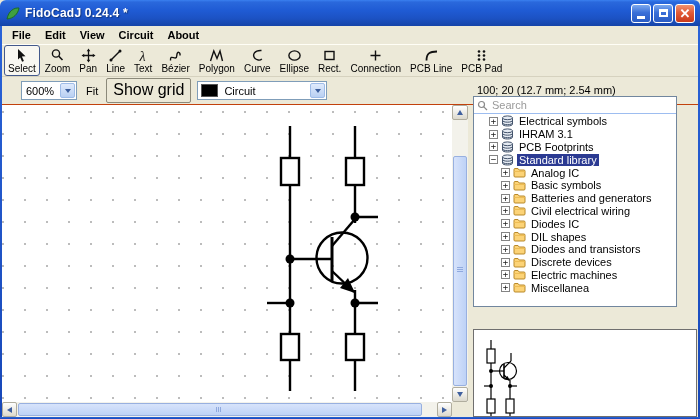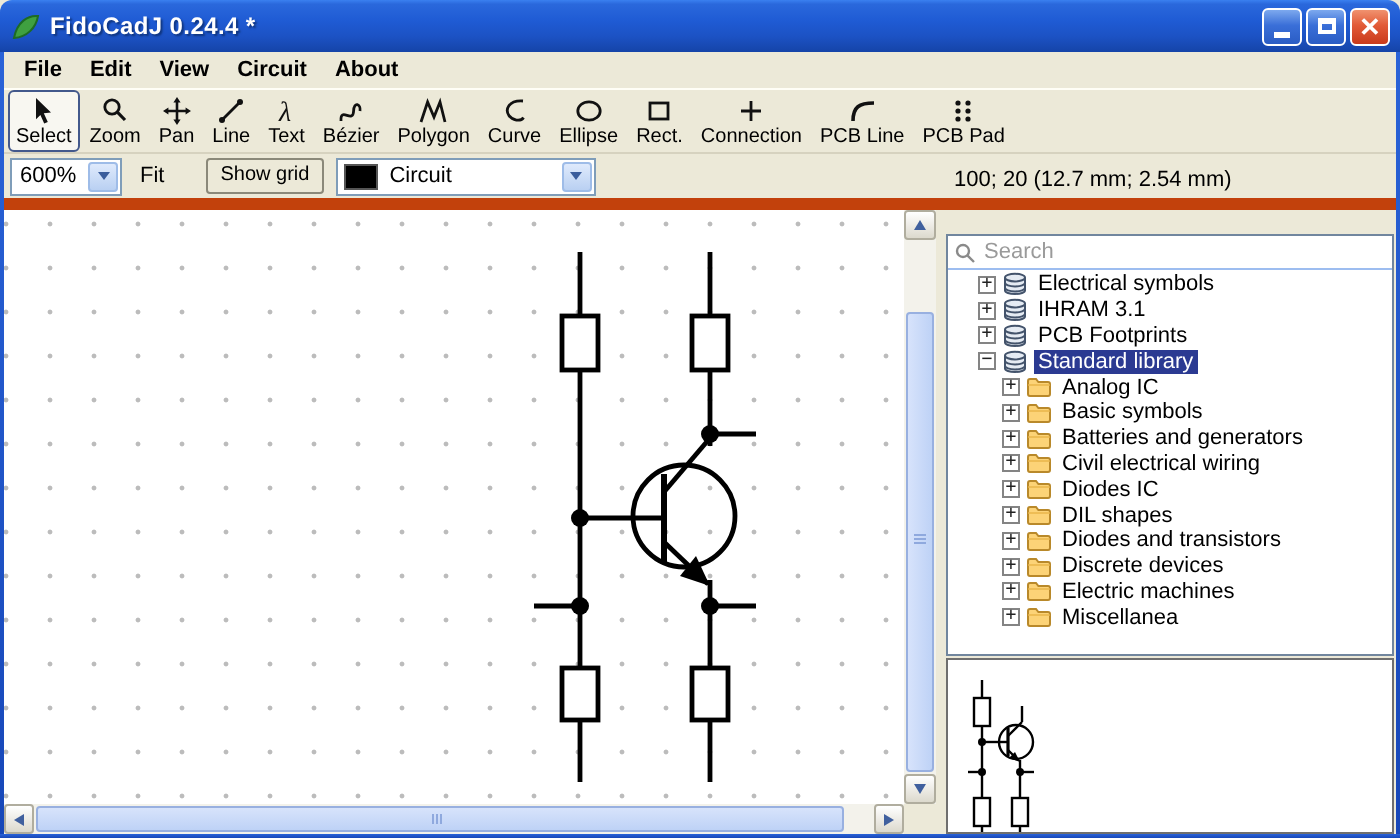--- a/index.html
+++ b/index.html
@@ -38,29 +38,29 @@
   .toolbar1 { position:absolute; left:2px; top:44px; width:696px; height:33px; background:#ECE9D8;
     border-top:1px solid #fffef6; border-bottom:1px solid #d6d2bf; display:flex; align-items:center; padding-left:2px; }
   .tool { display:flex; flex-direction:column; align-items:center; justify-content:center;
     padding:1px 3px; margin-right:1px; border:1px solid transparent; }
   .tool .ticon { height:16px; display:flex; align-items:center; justify-content:center; }
   .tool .tlabel { font-size:10px; line-height:11px; white-space:nowrap; }
   .tool.selected { border:1px solid #43598c; border-radius:3px; background:#f8f7f1; }
 
   
   .toolbar2 { position:absolute; left:2px; top:77px; width:696px; height:28px; background:#ECE9D8;
-    display:flex; align-items:center; padding-left:3px; border-bottom:6px solid #c2410c; }
+    display:flex; align-items:center; padding-left:19px; border-bottom:1px solid #c2410c; }
   .combo { height:19px; background:#fff; border:1px solid #7f9db9; display:flex; align-items:center; position:relative; }
   .combo-zoom { width:56px; padding-left:4px; }
   .combo-arrow { position:absolute; right:1px; top:1px; bottom:1px; width:15px; border-radius:2px;
     background:linear-gradient(180deg,#dfeafc,#b9d0f2); border:1px solid #9ebcE8;
     display:flex; align-items:center; justify-content:center; }
   .arrow-down { width:0; height:0; border-left:3px solid transparent; border-right:3px solid transparent; border-top:4px solid #3a5d9c; }
   .flat-btn { margin-left:6px; padding:2px 3px; font-size:11px; }
-  .tbtn2 { margin-left:18px; padding:2px 6px 3px 6px; border:1px solid #8b897a; border-radius:2px; background:transparent; font-size:10px; }
+  .tbtn2 { margin-left:5px; padding:2px 6px 3px 6px; border:1px solid #8b897a; border-radius:2px; background:transparent; font-size:16px; }
   .combo-layer { width:130px; margin-left:6px; padding-left:3px; background:#fff; }
   .swatch { width:17px; height:13px; background:#000; border:1px solid #555; margin-right:6px; }
   .coords { position:absolute; left:475px; top:7px; font-size:11px; white-space:nowrap; }
 
   
   .canvas { position:absolute; left:2px; top:105px; width:450px; height:297px; background:#fff;
     background-image:radial-gradient(circle, #bcbcbc 1px, transparent 1.4px);
     background-size:22px 22px; background-position:-10px -4px; overflow:hidden; }
   .canvas svg { position:absolute; left:0; top:0; }
 
@@ -80,21 +80,21 @@
   .vthumb { position:absolute; left:1px; width:14px; top:51px; height:230px; border:1px solid #98b0e0; border-radius:2px;
     background:linear-gradient(90deg,#d7e3fb,#bed2f6); }
   .hthumb { position:absolute; top:1px; height:13px; left:16px; width:404px; border:1px solid #98b0e0; border-radius:2px;
     background:linear-gradient(180deg,#d7e3fb,#bed2f6); }
   .grip-v { position:absolute; left:3px; right:3px; top:50%; margin-top:-4px; }
   .grip-v i { display:block; height:1px; background:#8fa9de; margin-bottom:1px; }
   .grip-h { position:absolute; top:3px; bottom:3px; left:50%; margin-left:-4px; display:flex; }
   .grip-h i { display:block; width:1px; background:#8fa9de; margin-right:1px; }
 
   
-  .tree-panel { position:absolute; left:473px; top:117px; width:224px; height:211px; background:#fff;
+  .tree-panel { position:absolute; left:473px; top:96px; width:204px; height:211px; background:#fff;
     border:1px solid #71869e; overflow:hidden; }
   .search-row { height:17px; display:flex; align-items:center; padding-left:3px;
     border-bottom:1px solid #9dbdf0; }
   .search-label { color:#9a9a9a; margin-left:4px; }
   .tree { padding-top:1px; }
   .tree-row { height:12.8px; display:flex; align-items:center; white-space:nowrap; }
   .toggle { width:9px; height:9px; border:1px solid #848484; background:#fff; flex:0 0 auto;
     font-size:9px; line-height:7px; text-align:center; color:#222; font-family:"DejaVu Sans Mono", monospace; }
   .ticon-tree { flex:0 0 auto; display:flex; align-items:center; margin-left:3px; }
   .tlabel-tree { margin-left:3px; padding:0 2px; }

